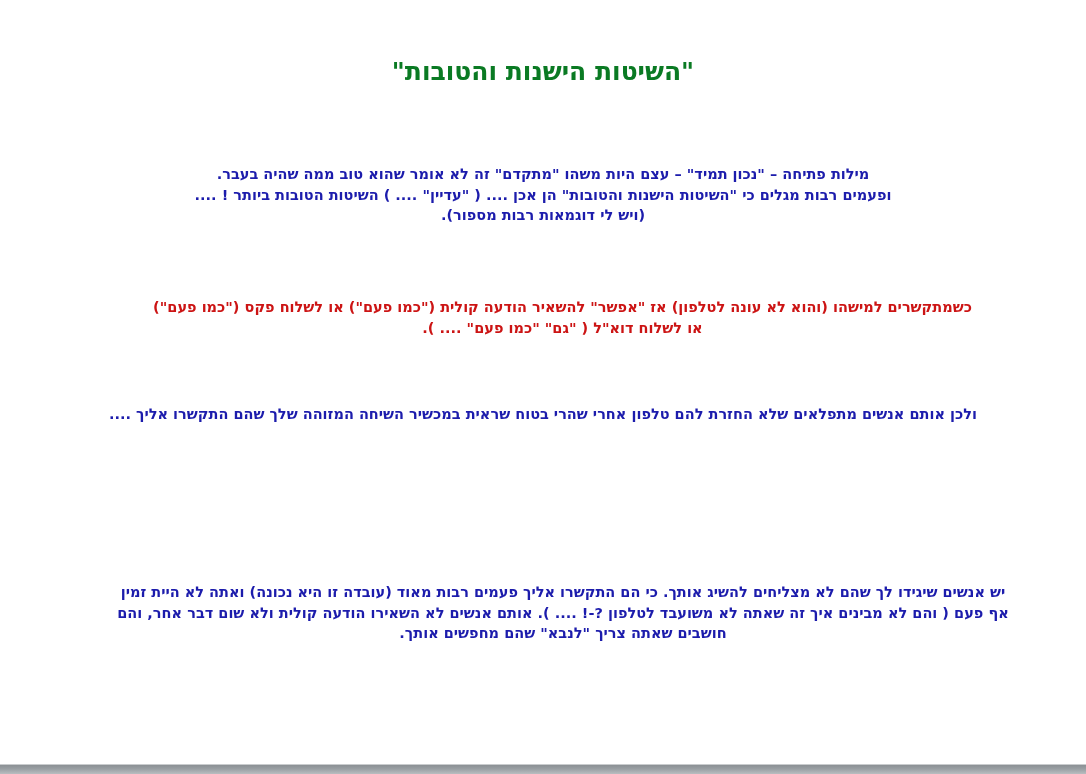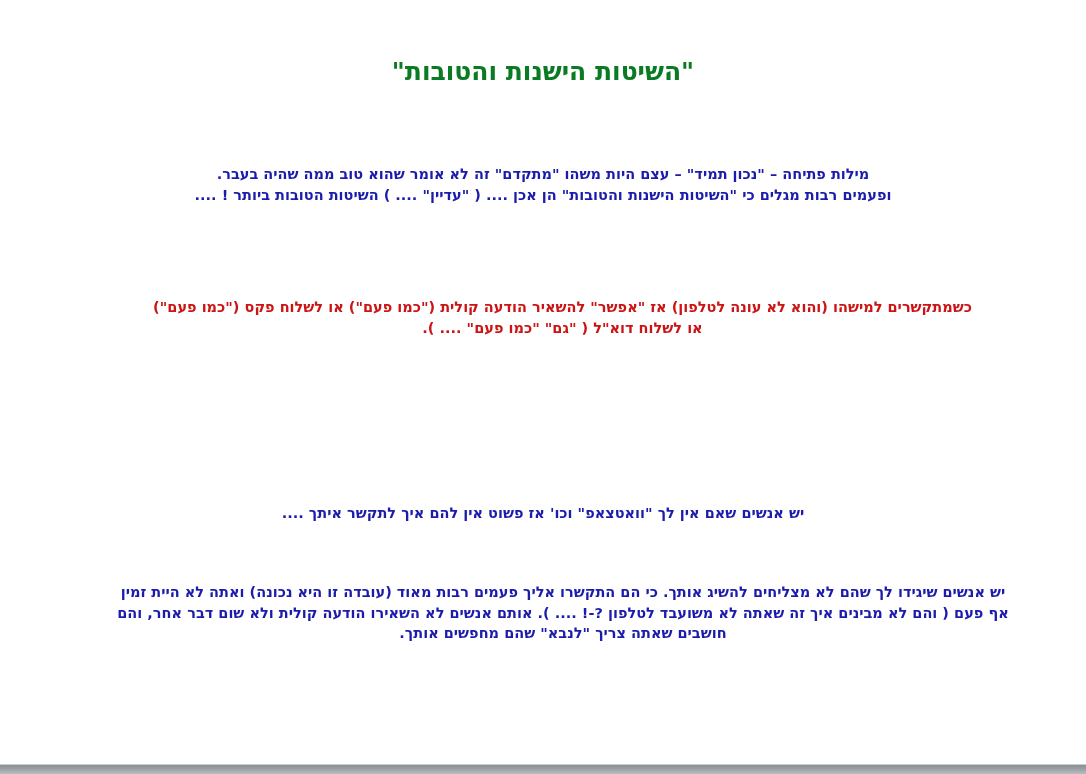--- a/index.html
+++ b/index.html
@@ -81,33 +81,32 @@
 </head>
 <body>
 
 <div class="page">
 
   <h1 class="doc-title">"השיטות הישנות והטובות"</h1>
 
   <div class="para blue" id="p-intro">
     <span class="line">מילות פתיחה – "נכון תמיד" – עצם היות משהו "מתקדם" זה לא אומר שהוא טוב ממה שהיה בעבר.</span>
     <span class="line">ופעמים רבות מגלים כי "השיטות הישנות והטובות" הן אכן .... ( "עדיין" .... ) השיטות הטובות ביותר ! ....</span>
+    <span class="line">(ויש לי דוגמאות רבות מספור).</span>
   </div>
 
   <div class="para red" id="p-contact">
     <span class="line">כשמתקשרים למישהו (והוא לא עונה לטלפון) אז "אפשר" להשאיר הודעה קולית ("כמו פעם") או לשלוח פקס ("כמו פעם")</span>
     <span class="line">או לשלוח דוא"ל ( "גם" "כמו פעם" .... ).</span>
   </div>
 
   <div class="para blue" id="p-boring">
+    <span class="line">ולכן אותם אנשים מתפלאים שלא החזרת להם  טלפון אחרי שהרי  בטוח שראית במכשיר השיחה המזוהה שלך שהם התקשרו אליך ....</span>
   </div>
 
-  <div class="para blue" id="p-whatsapp">
-    <span class="line">יש אנשים שאם אין לך "וואטצאפ" וכו' אז פשוט אין להם  איך לתקשר איתך ....</span>
-  </div>
 
   <div class="para blue" id="p-unreachable">
     <span class="line">יש אנשים שיגידו לך שהם לא מצליחים להשיג אותך. כי הם התקשרו אליך פעמים רבות מאוד (עובדה זו היא נכונה) ואתה לא היית זמין</span>
     <span class="line">אף פעם ( והם לא מבינים איך זה שאתה לא משועבד לטלפון ?-! .... ). אותם אנשים לא השאירו הודעה קולית ולא שום דבר אחר, והם</span>
     <span class="line">חושבים שאתה צריך "לנבא" שהם מחפשים אותך.</span>
   </div>
 
   <div class="bottom-bar-spacer"></div>
   <div class="bottom-bar"></div>
 

